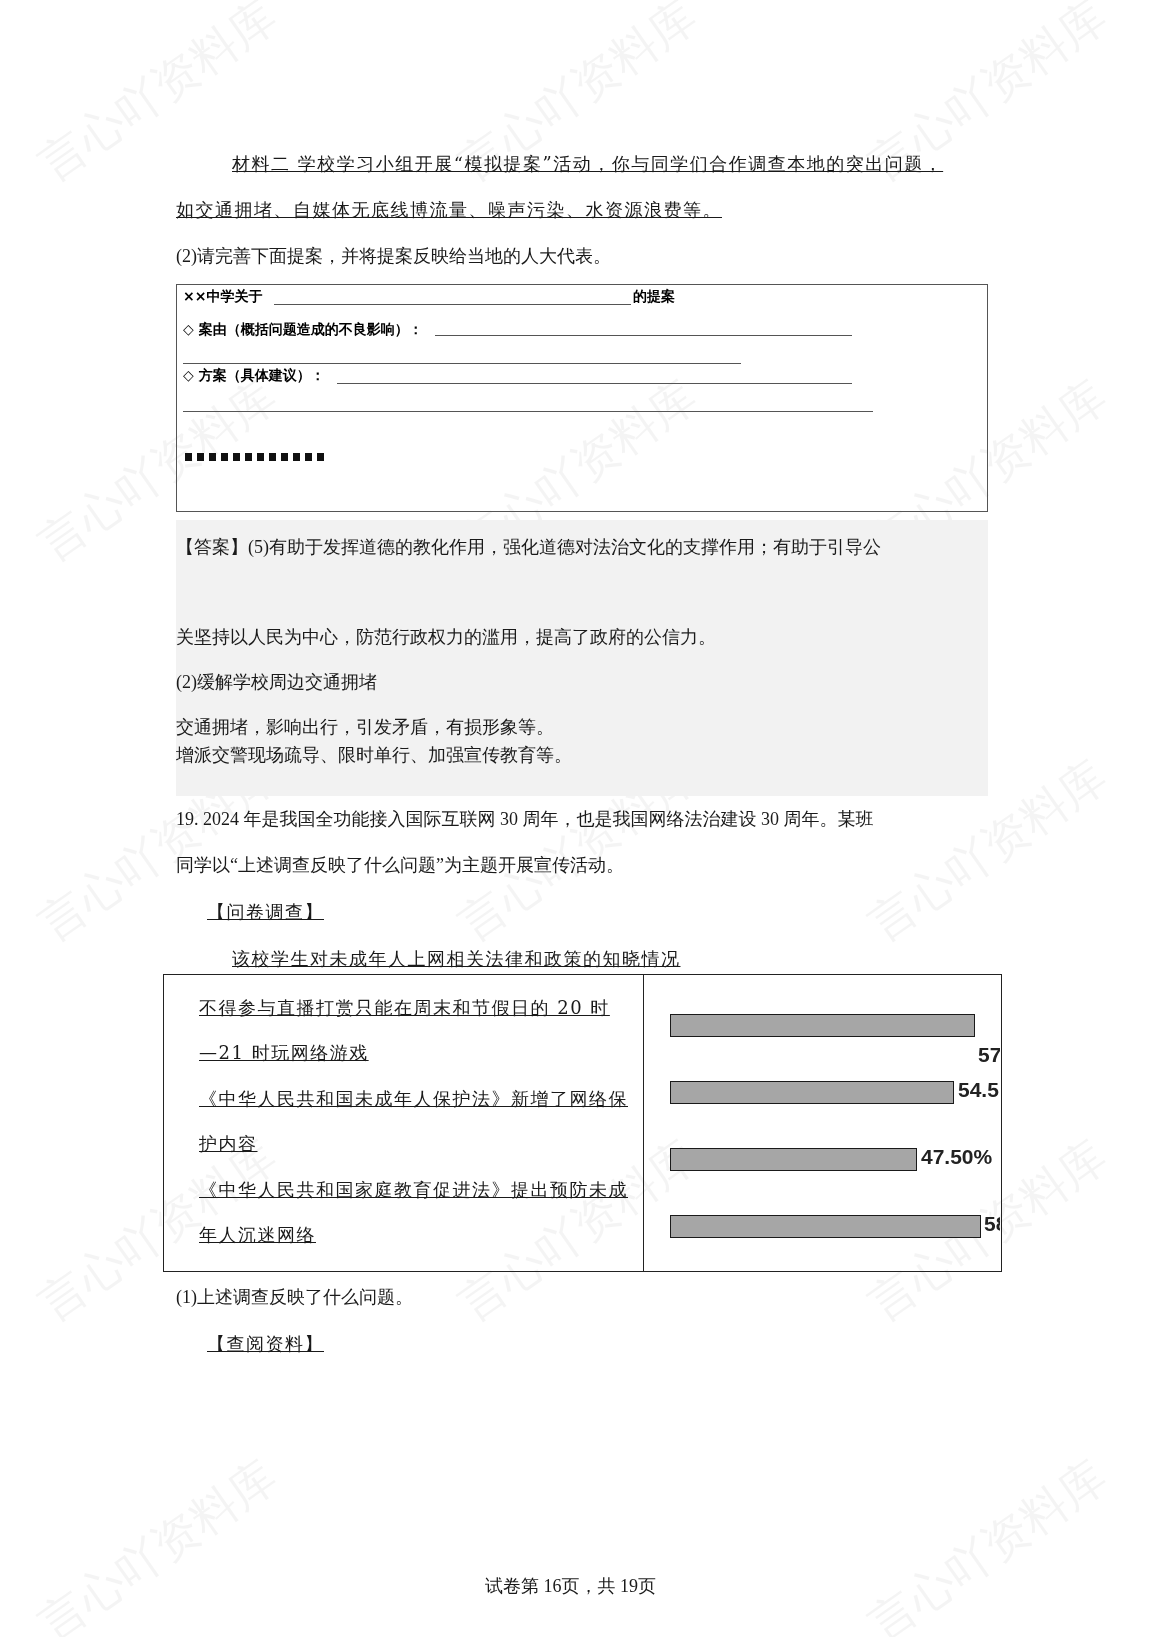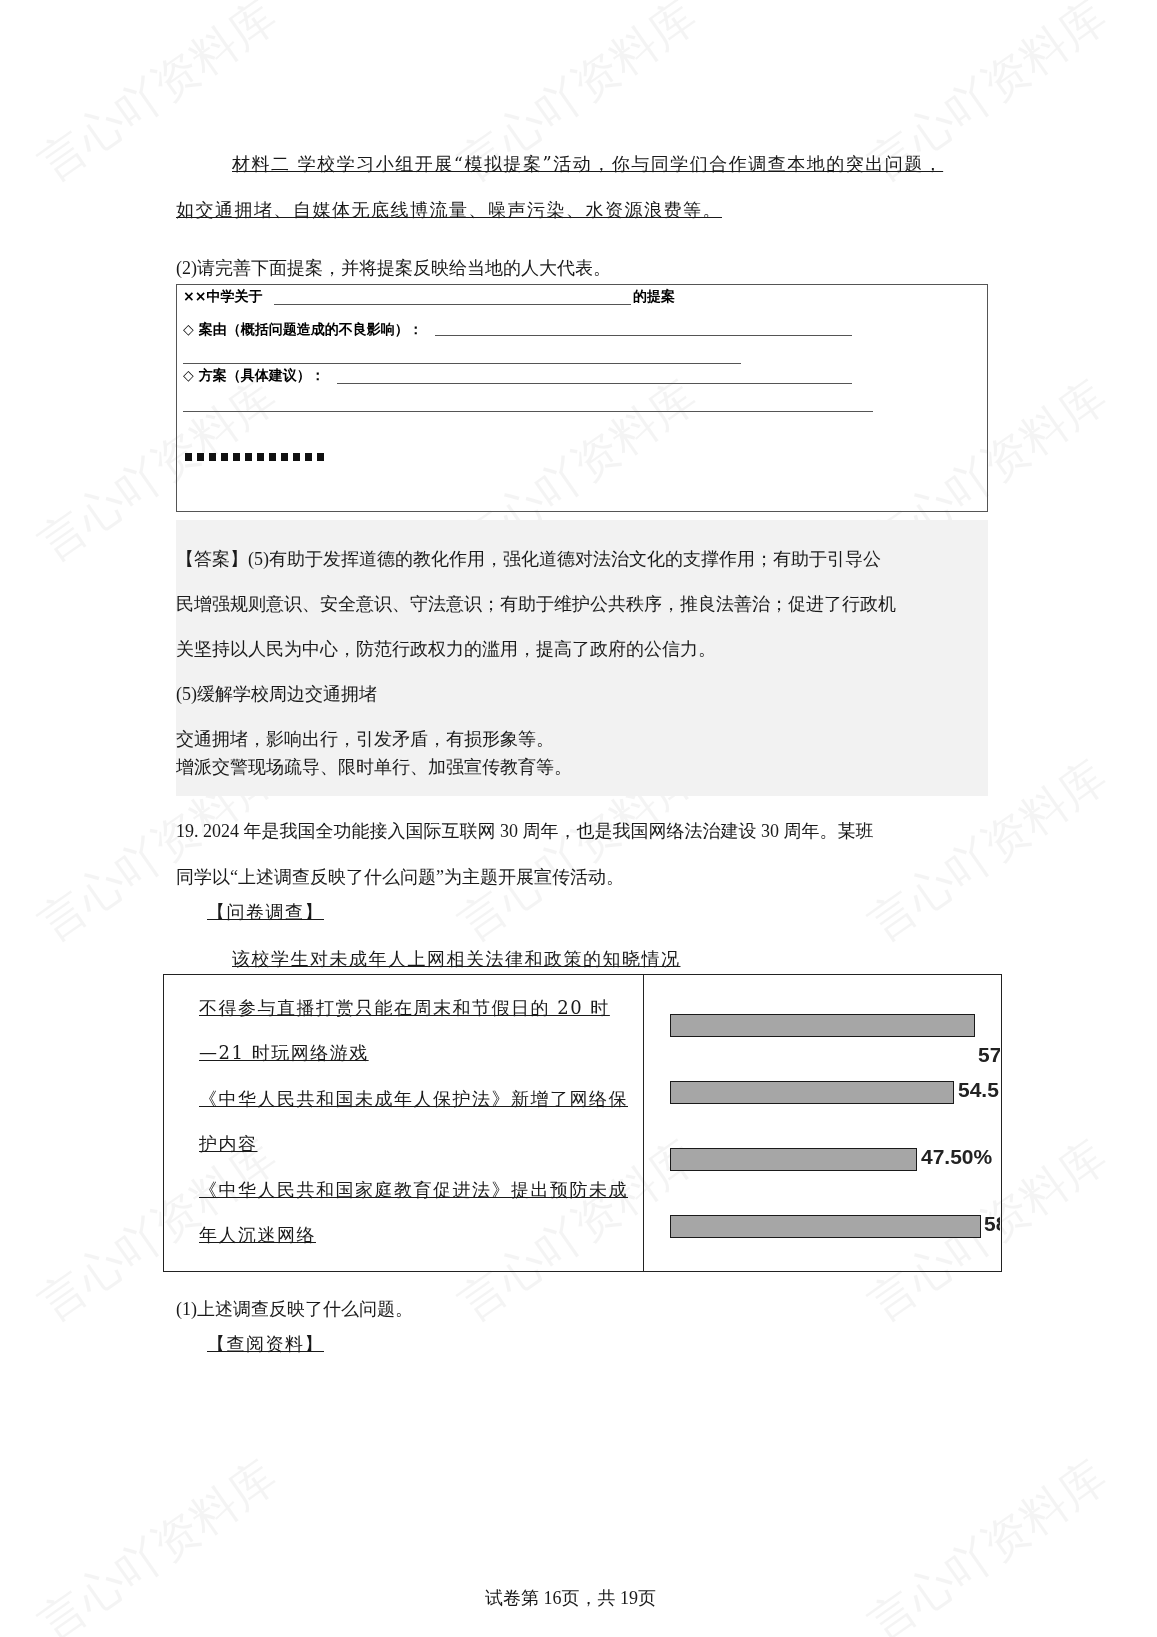--- a/index.html
+++ b/index.html
@@ -3,21 +3,21 @@
 <meta charset="utf-8">
 <style>
   html, body { margin: 0; padding: 0; }
   body {
     width: 1157px; height: 1637px; position: relative; overflow: hidden;
     background: #ffffff; color: #1a1a1a;
     font-family: "DejaVu Serif", "Liberation Serif", serif;
   }
   .line { position: absolute; font-size: 18px; line-height: 22px; white-space: nowrap; }
   .kai { font-family: "DejaVu Serif", serif; letter-spacing: 1.5px; text-decoration: underline; }
-  .song { font-family: "Liberation Serif", "DejaVu Serif", serif; margin-top: 12px; }
+  .song { font-family: "Liberation Serif", "DejaVu Serif", serif; }
 
   
   .wm { position: absolute; font-family: "DejaVu Sans", sans-serif; font-size: 46px; color: rgba(0,0,0,0.045);
         transform: rotate(-35deg); white-space: nowrap; pointer-events: none; }
 
   
   .proposal { position: absolute; left: 176px; top: 284px; width: 812px; height: 228px; border: 1.5px solid #555; box-sizing: border-box; }
   .proposal .row { position: absolute; font-family: "DejaVu Sans", sans-serif; font-size: 14px; font-weight: bold; color: #000000; white-space: nowrap; }
   .uline { position: absolute; border-bottom: 1.3px solid #555; height: 0; }
   .dots { position: absolute; left: 8px; top: 168px; display: flex; gap: 5px; }
@@ -81,23 +81,22 @@
       <span></span>
       <span></span>
       <span></span>
       <span></span>
       <span></span>
   </div>
 </div>
 
 <div class="answer">
   <div class="line song" style="left:0; top:16px;">【答案】(5)有助于发挥道德的教化作用，强化道德对法治文化的支撑作用；有助于引导公</div>
-  <div class="line song" style="left:0; top:61px;">民增强规则意识、安全意识、守法意识；有助于维护公共秩序，推良法善治；促进了行政机</div>
   <div class="line song" style="left:0; top:106px;">关坚持以人民为中心，防范行政权力的滥用，提高了政府的公信力。</div>
-  <div class="line song" style="left:0; top:151px;">(5)缓解学校周边交通拥堵</div>
+  <div class="line song" style="left:0; top:151px;">(2)缓解学校周边交通拥堵</div>
   <div class="line song" style="left:0; top:196px;">交通拥堵，影响出行，引发矛盾，有损形象等。</div>
   <div class="line song" style="left:0; top:224px;">增派交警现场疏导、限时单行、加强宣传教育等。</div>
 </div>
 
 <div class="line song" style="left:176px; top:808px;">19.  2024 年是我国全功能接入国际互联网 30 周年，也是我国网络法治建设 30 周年。某班</div>
 <div class="line song" style="left:176px; top:854px;">同学以“上述调查反映了什么问题”为主题开展宣传活动。</div>
 
 <div class="line kai" style="left:207px; top:901px;">【问卷调查】</div>
 <div class="line kai" style="left:232px; top:948px;">该校学生对未成年人上网相关法律和政策的知晓情况</div>
 

